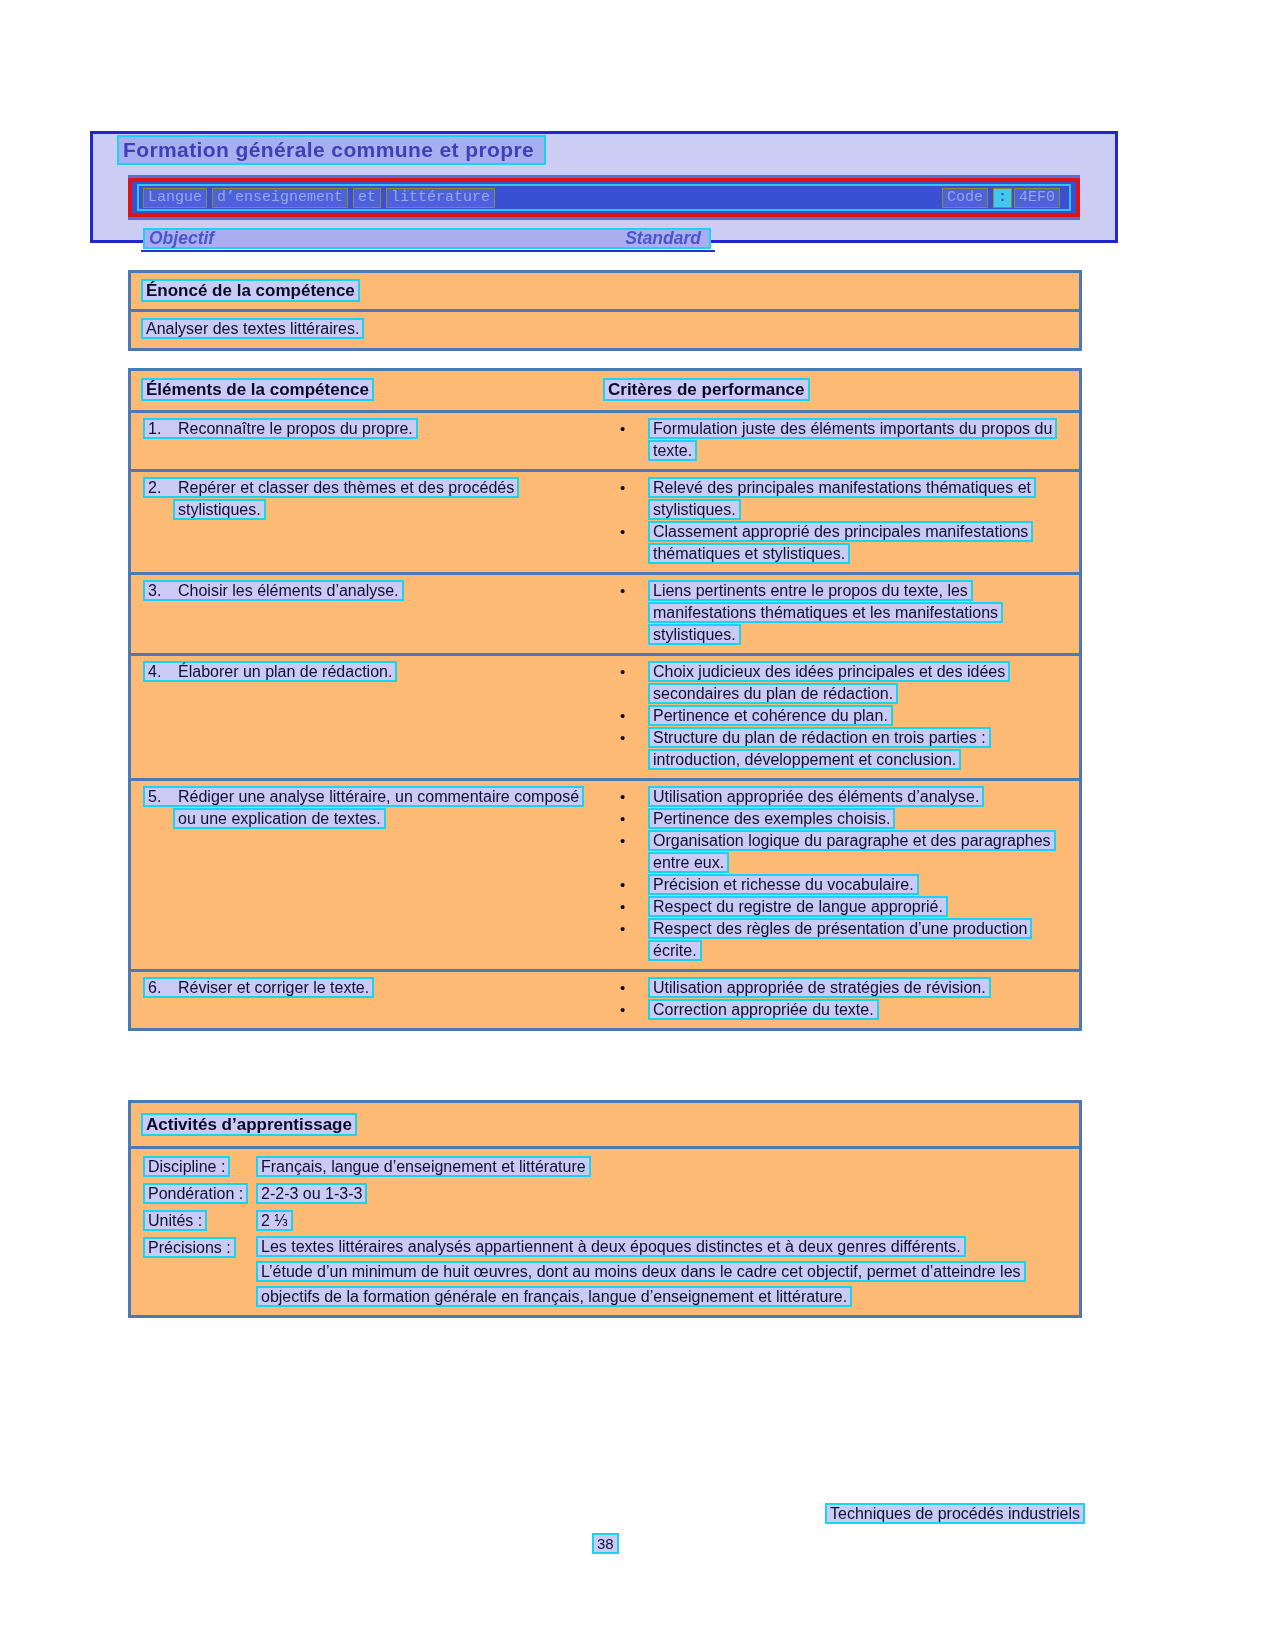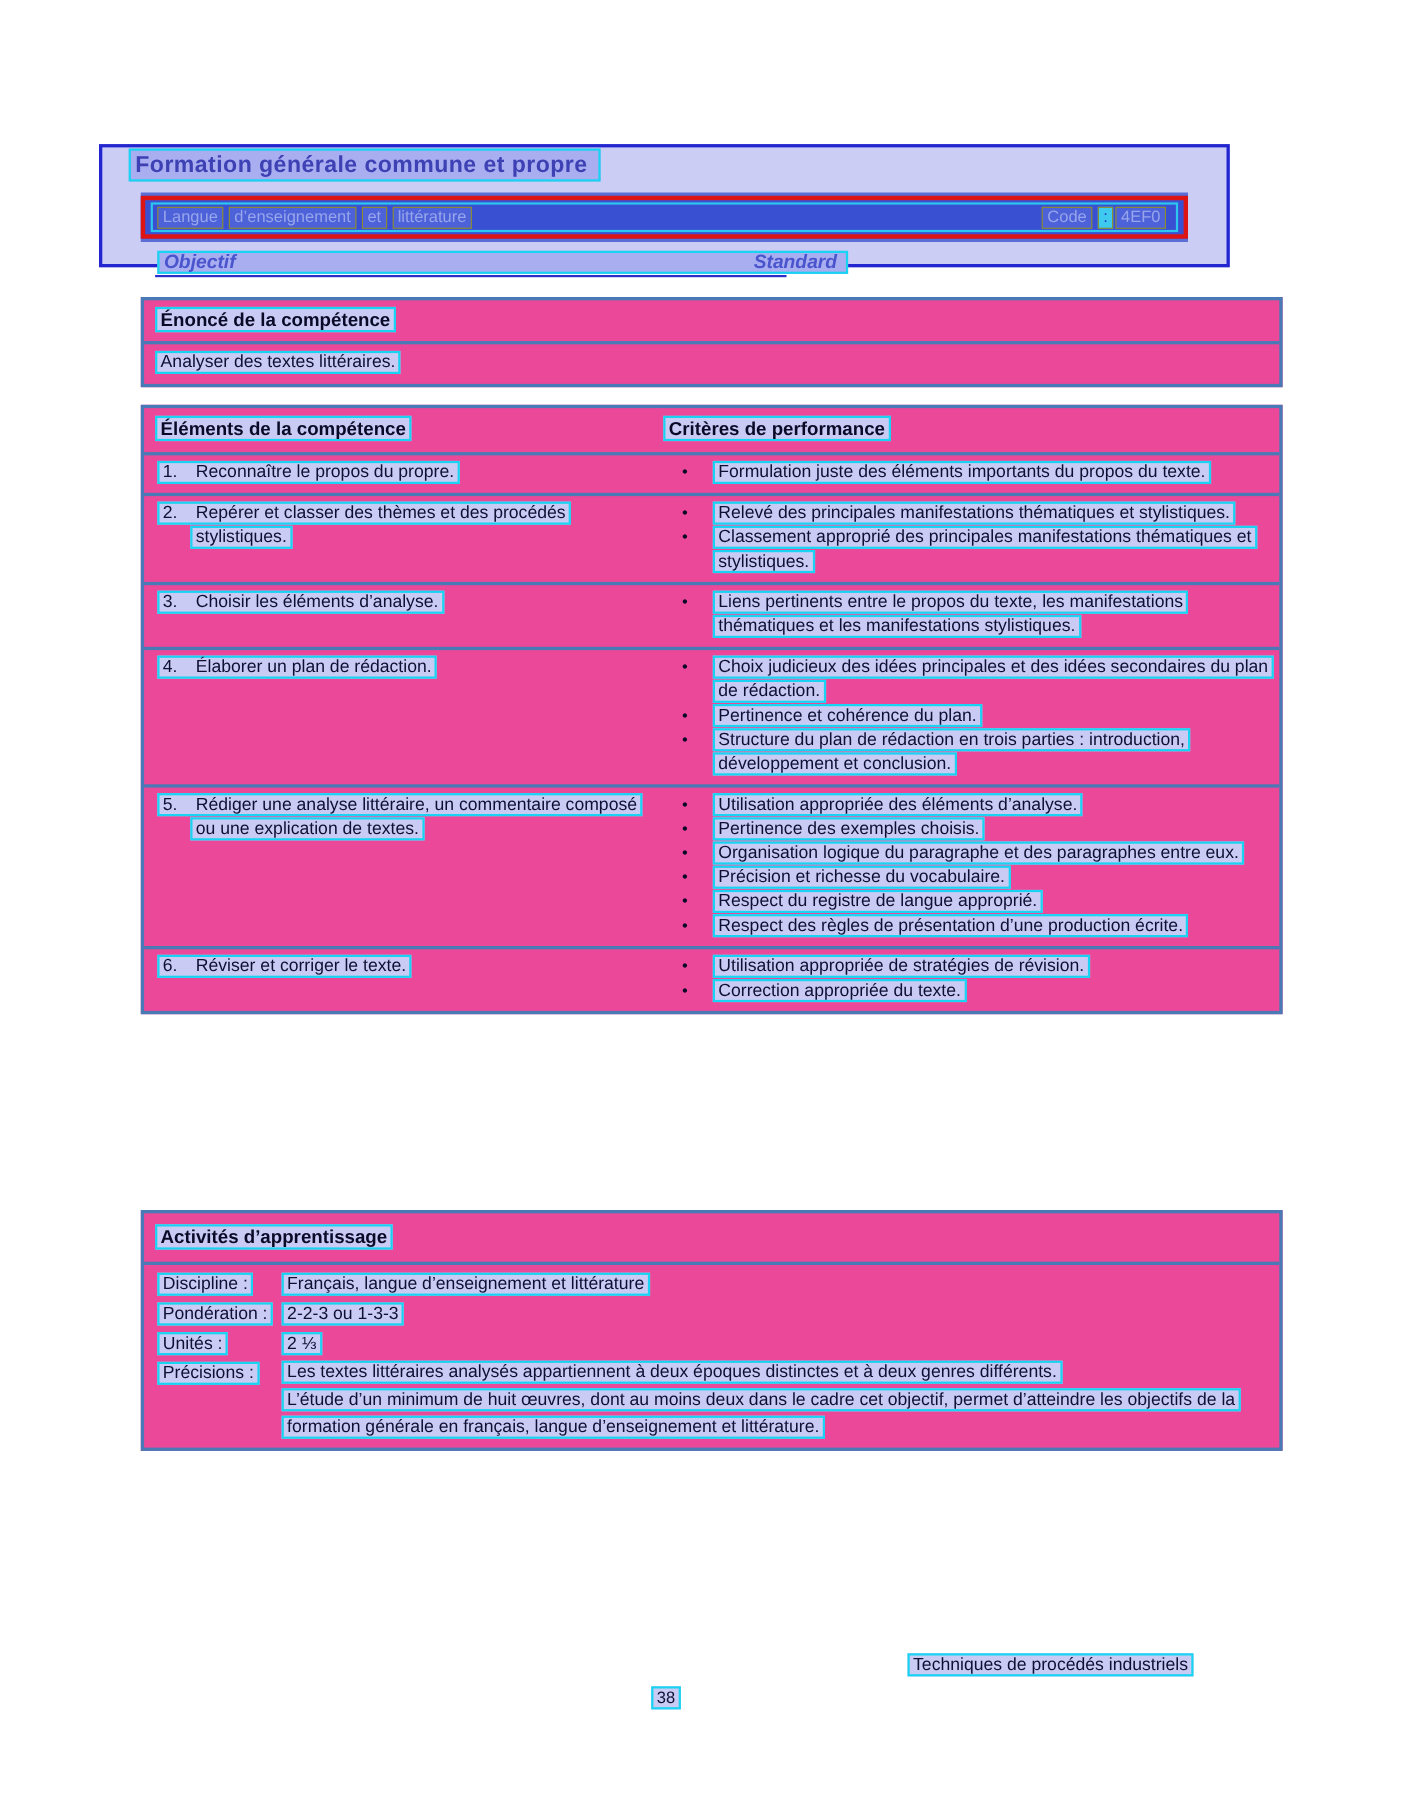--- a/index.html
+++ b/index.html
@@ -22,31 +22,31 @@
   .prog-title{position:absolute;left:24px;top:4px;font-size:21px;font-weight:bold;
               color:var(--title_text);letter-spacing:.4px;}
   .hl-title{background:var(--title_hl);padding:1px 10px 2px 4px;}
   .course-bar-outer{position:absolute;left:35px;top:41px;width:952px;box-sizing:border-box;
                     background:var(--bar_band);padding:3px 0;}
   .course-bar{border:4px solid var(--red_border);background:var(--bar_fill);padding:2px 5px;}
   .course-line{display:flex;justify-content:space-between;align-items:center;
                border:2px solid var(--bar_line_border);padding:1px 4px;height:21px;}
   .course-words,.course-code{display:flex;align-items:center;}
   .cword{background:var(--word_fill);border:1px solid var(--word_border);color:var(--word_text);
-         font-size:15px;line-height:18px;padding:0 4px;margin-right:5px;white-space:nowrap;}
+         font-size:15px;line-height:18px;padding:0 4px;margin-right:5px;white-space:nowrap;font-family:Liberation Mono, monospace;}
   .colon{background:#3ec9ef;color:#2a3ec0;margin-right:2px;}
-  .obj-std{position:absolute;left:50px;top:94px;width:628px;height:21px;box-sizing:border-box;
+  .obj-std{position:absolute;left:50px;top:94px;width:568px;height:21px;box-sizing:border-box;
            background:var(--title_hl);border:2px solid var(--highlight_border);
            display:flex;justify-content:space-between;align-items:center;padding:0 8px 1px 4px;
            font-size:17.5px;font-weight:bold;font-style:italic;color:var(--objectif_text);}
   .obj-underline{position:absolute;left:48px;top:116px;width:574px;height:2px;background:var(--underline);}
 
   
-  .doc-table{position:absolute;left:128px;width:1038px;box-sizing:border-box;
-             border:3px solid var(--table_border);background:#ec4899;font-size:16px;}
+  .doc-table{position:absolute;left:128px;width:954px;box-sizing:border-box;
+             border:3px solid var(--table_border);background:#fdba74;font-size:16px;}
   .t-head{padding:6px 10px 7px;border-bottom:3px solid var(--table_border);line-height:23px;}
   .t-body{padding:5px 10px 8px;line-height:23px;}
 
   .enonce{top:270px;}
 
   
   .comp{top:368px;}
   .comp-head{display:flex;padding:8px 0 9px;line-height:22px;}
   .comp-head .c1{width:472px;box-sizing:border-box;padding-left:10px;}
   .comp-head .c2{flex:1;}

